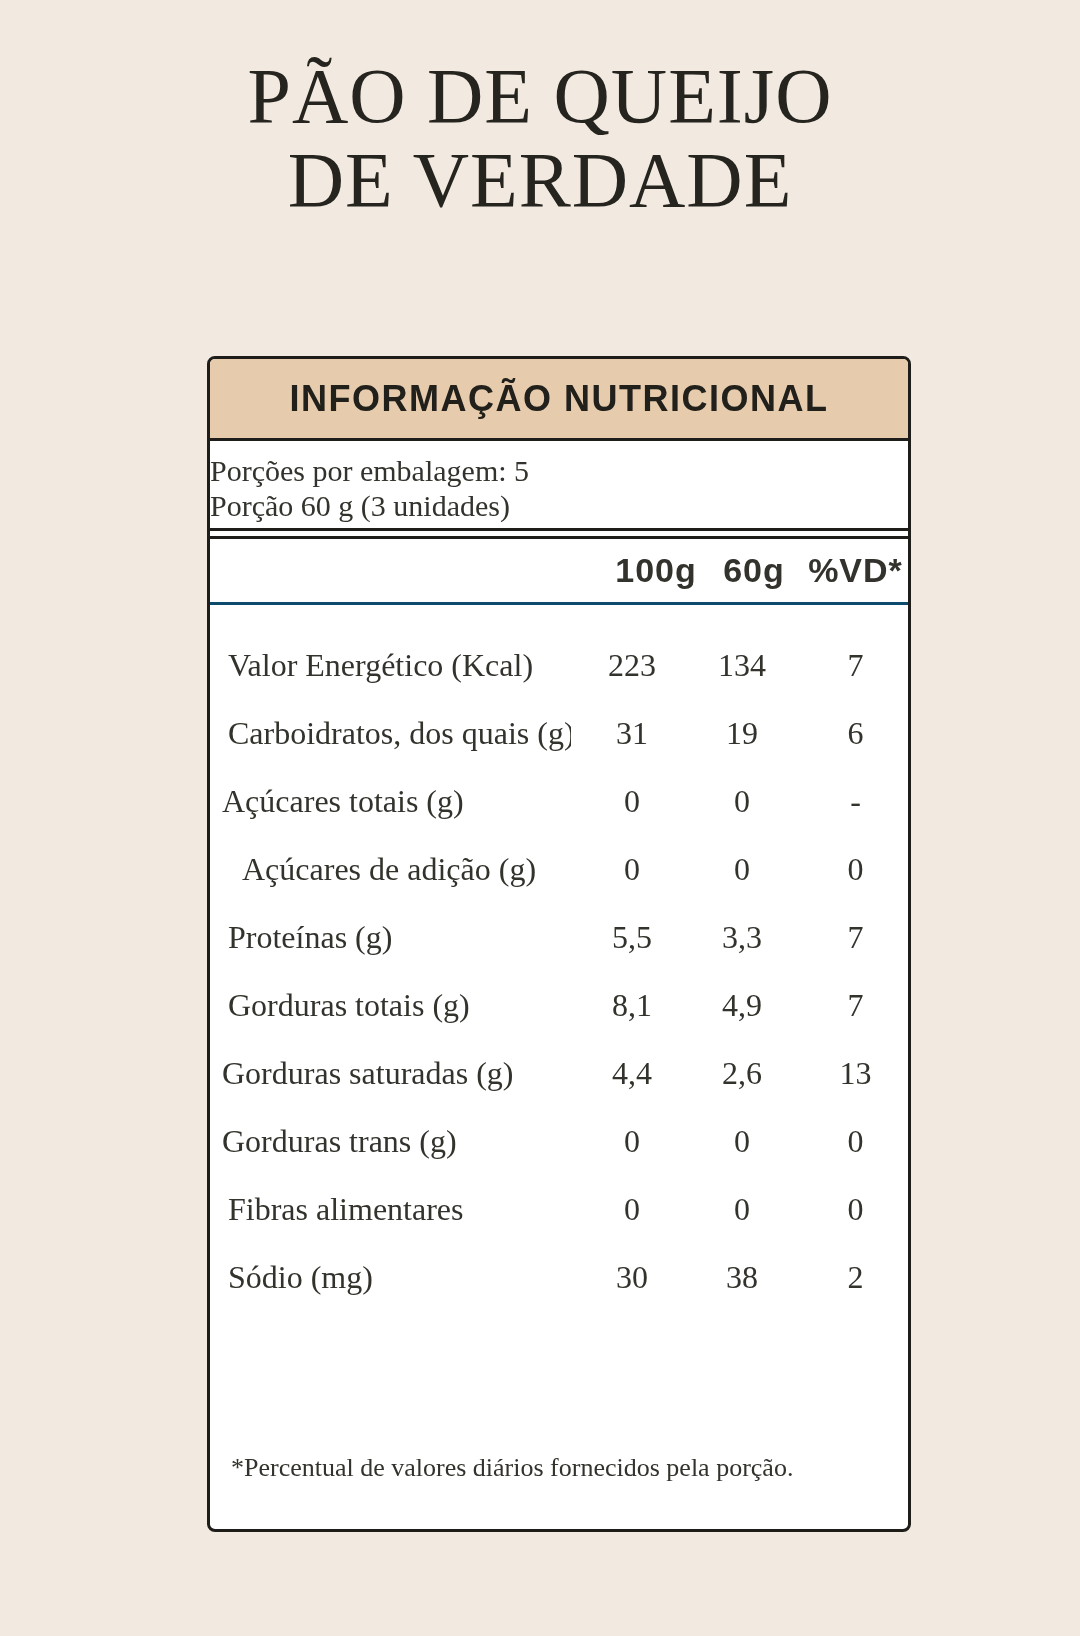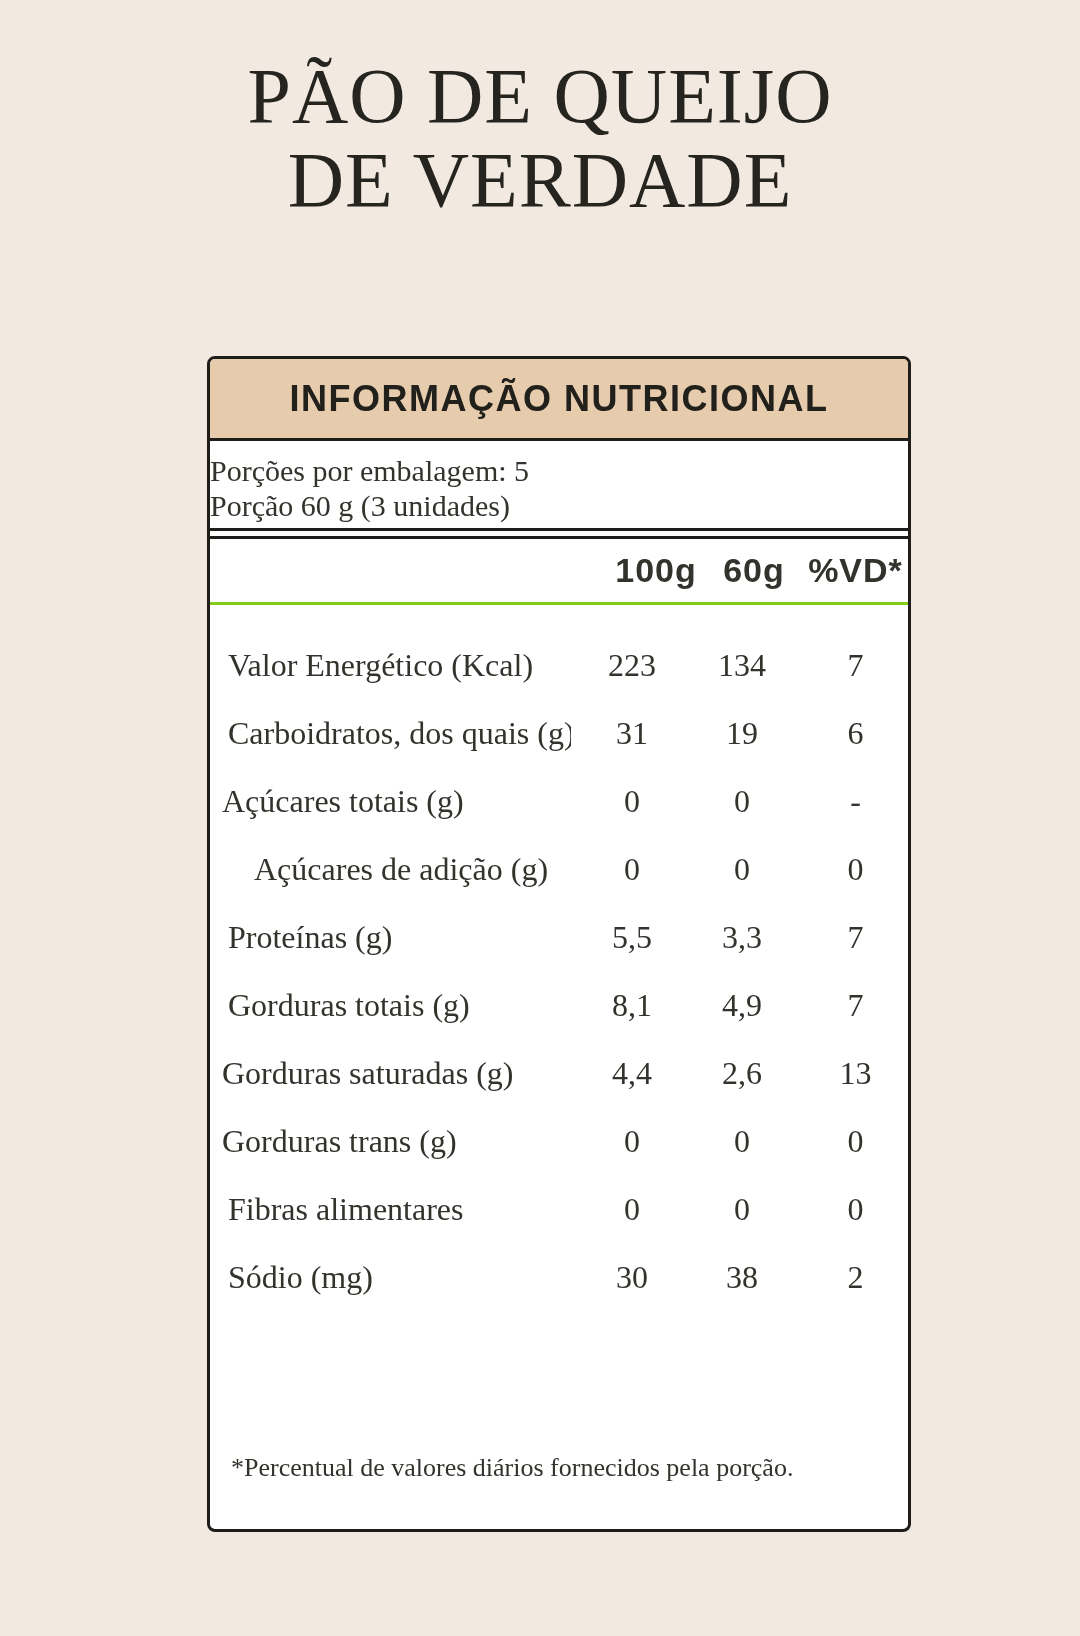--- a/index.html
+++ b/index.html
@@ -50,21 +50,21 @@
     color:#33322c;
   }
   .double-rule{
     height:5px;
     background:#ffffff;
     border-top:3px solid #1e1d19;
     border-bottom:3px solid #1e1d19;
   }
   .cols-header{
     height:63px;
-    border-bottom:3px solid #84cc16;
+    border-bottom:3px solid #0c4a6e;
     display:grid;
     grid-template-columns:1fr 98px 98px 105px;
     align-items:center;
     font-family:"Liberation Sans", sans-serif;
     font-weight:bold;
     font-size:34px;
     letter-spacing:1px;
     color:#21201b;
   }
   .tbody{padding-top:26px;}
@@ -76,21 +76,21 @@
     gap:12px;
   }
   .cell.name{
     padding-left:18px;
     font-size:32px;
     color:#33322c;
     white-space:nowrap;
     overflow:hidden;
   }
   .trow.i1 .cell.name{padding-left:12px;}
-  .trow.i2 .cell.name{padding-left:44px;}
+  .trow.i2 .cell.name{padding-left:32px;}
   .cell.val{
     text-align:center;
     font-size:32px;
     color:#33322c;
   }
   .cols-header .cell.val{font-size:34px;}
   .footnote{
     position:absolute;
     left:21px;bottom:46px;
     font-size:26px;

